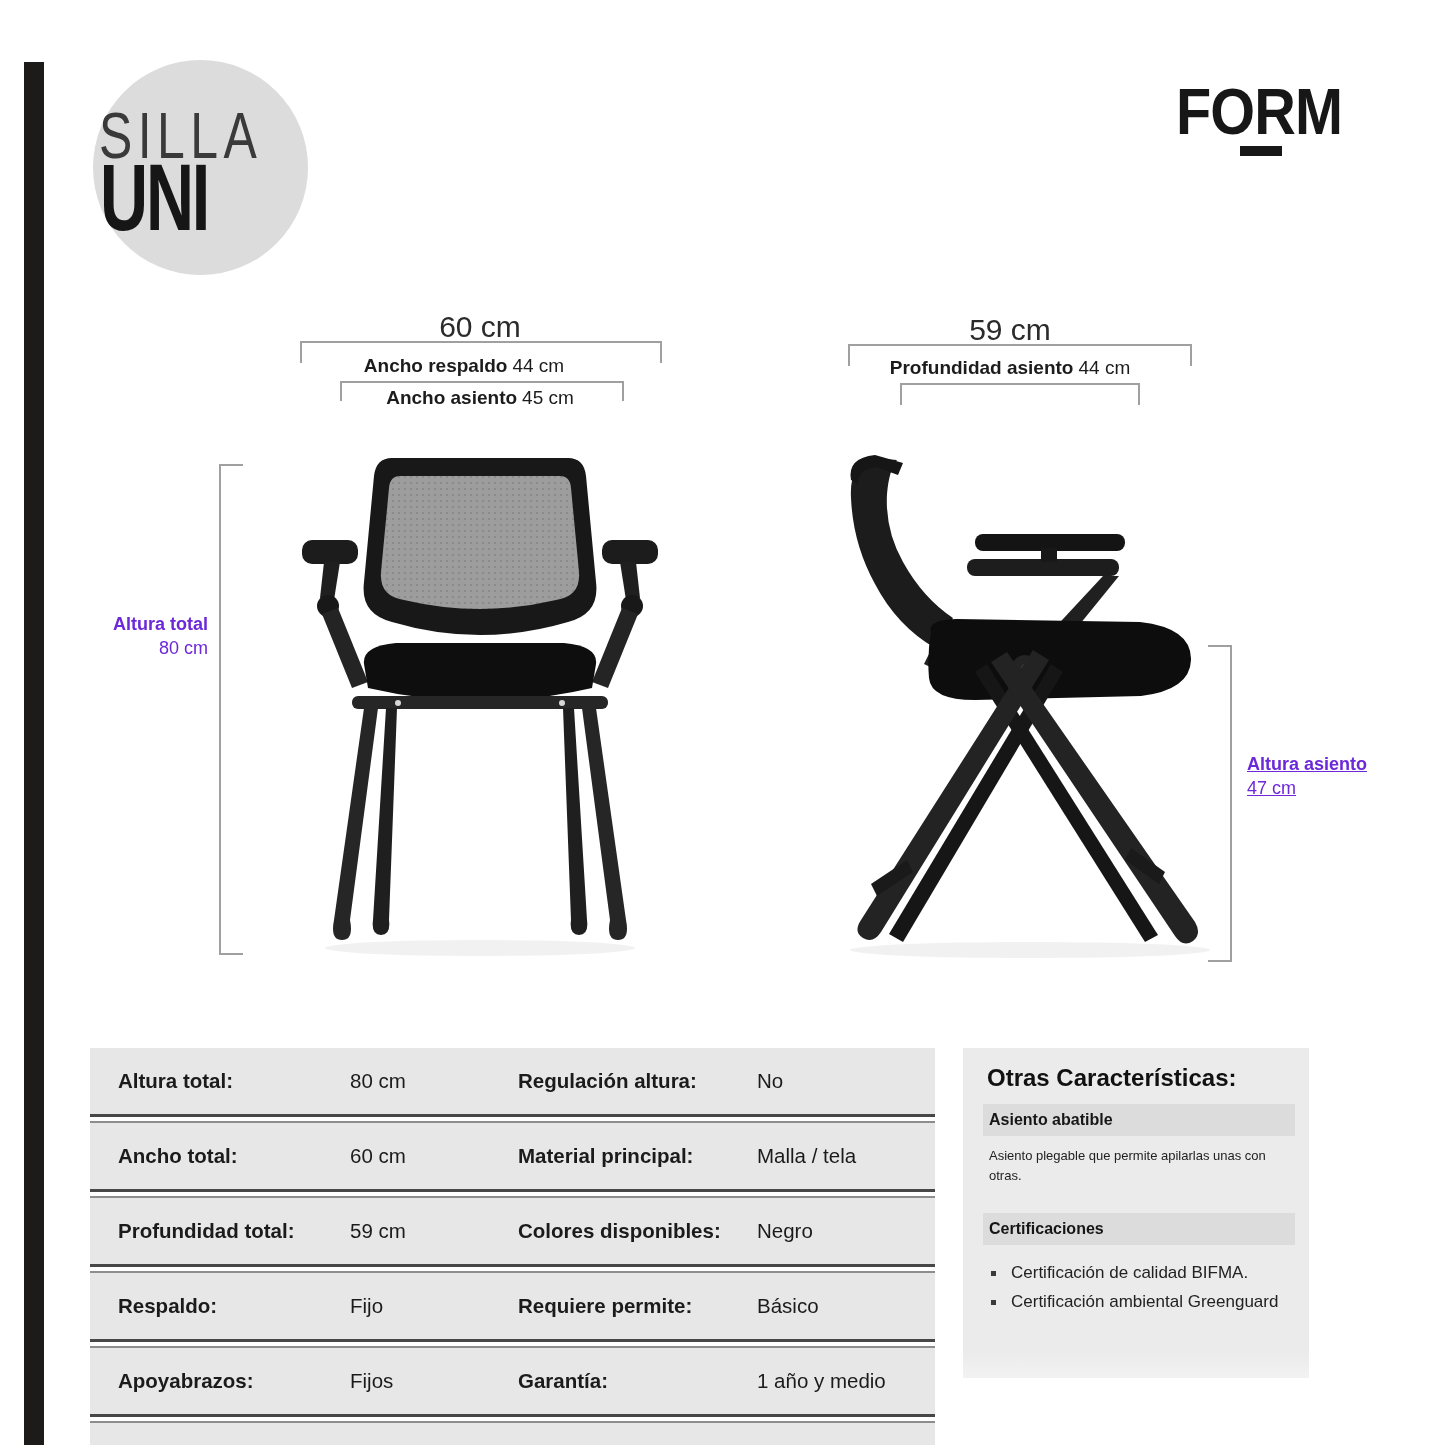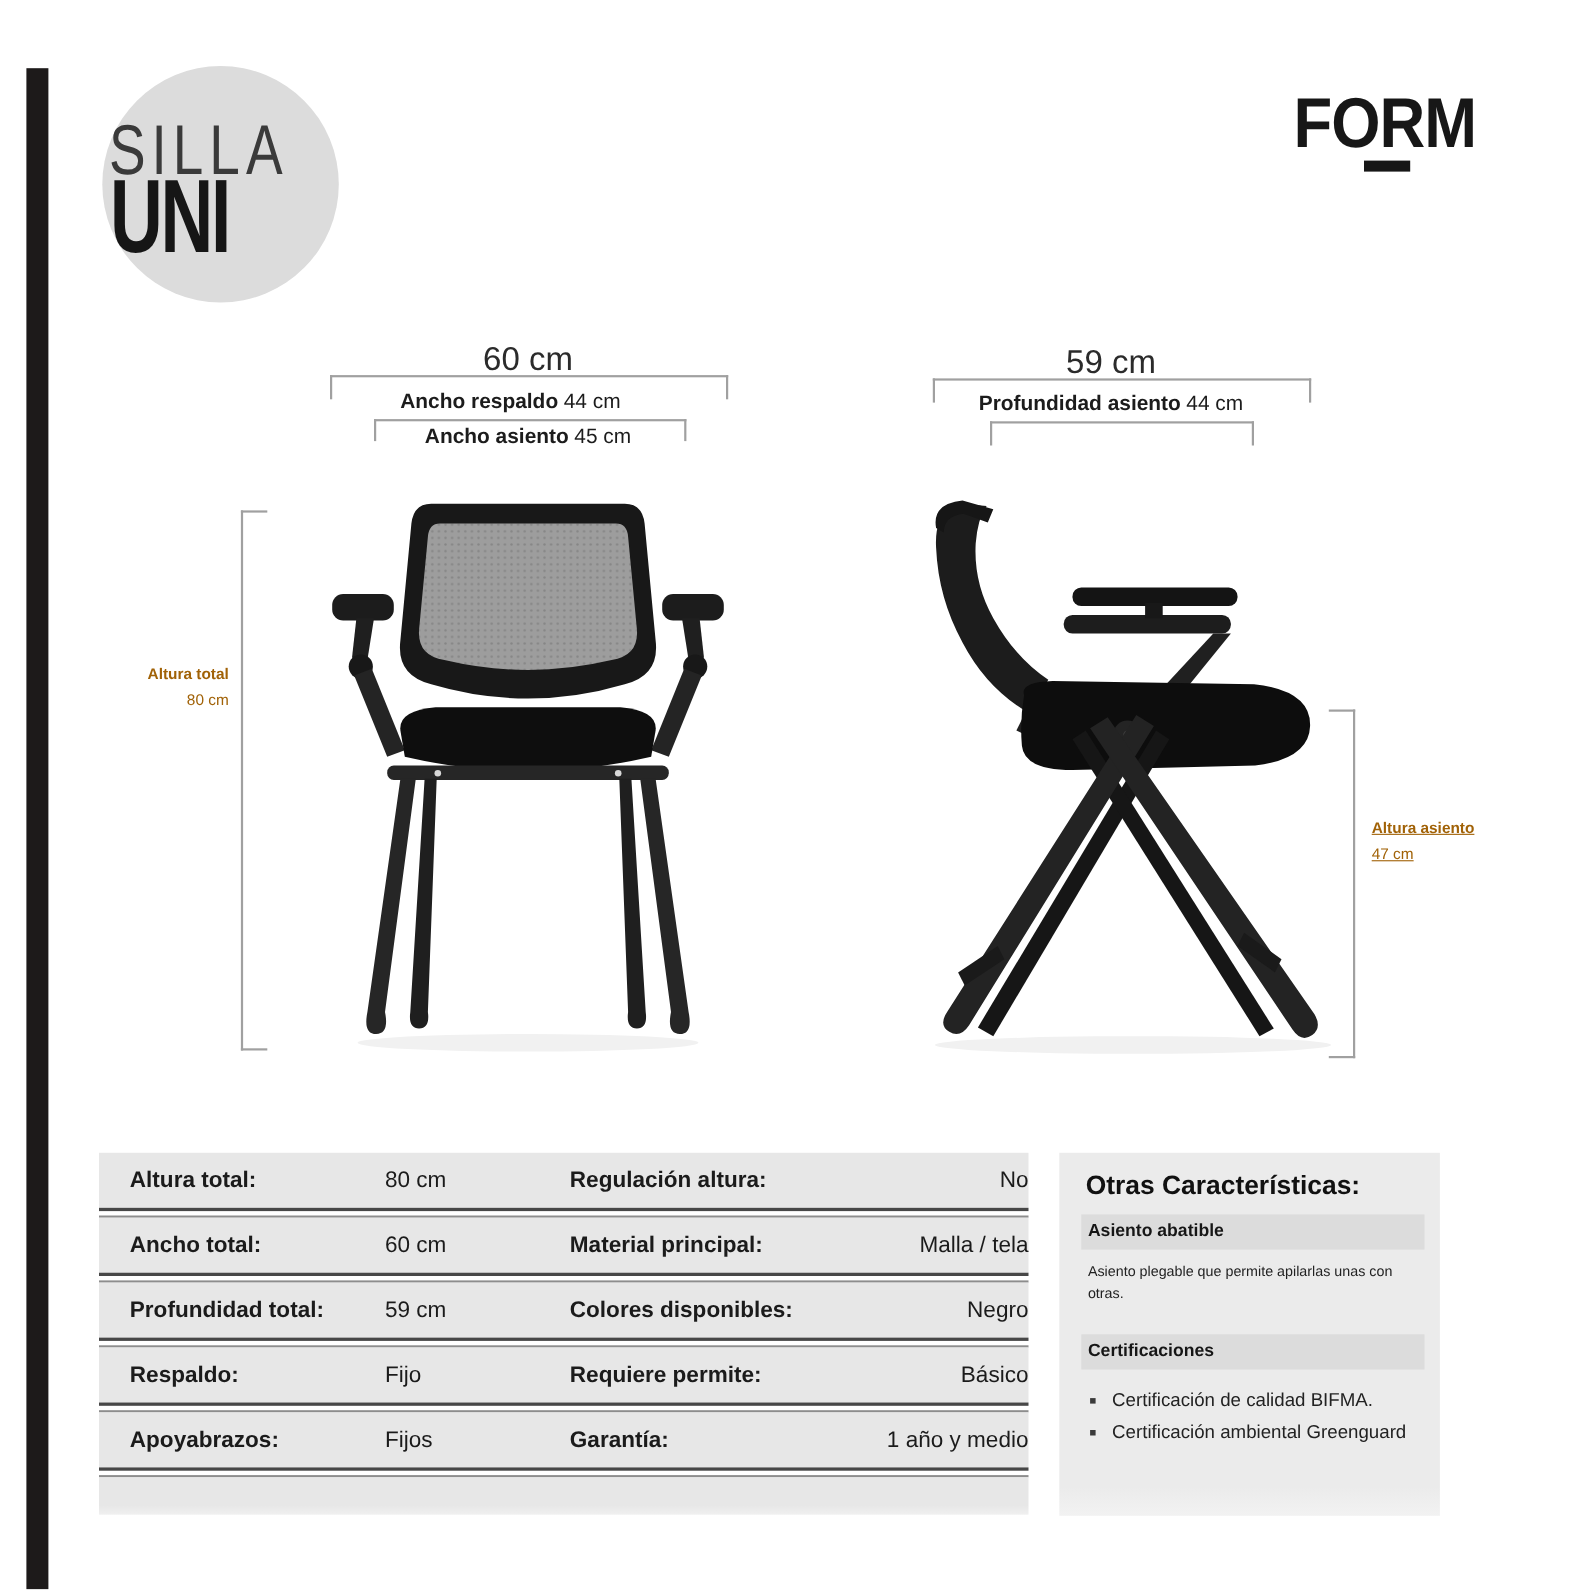--- a/index.html
+++ b/index.html
@@ -22,35 +22,35 @@
   .brand-dash{position:absolute;left:1240px;top:146px;width:42px;height:10px;background:#171717;}
 
   
   .dim-big{position:absolute;width:200px;text-align:center;font-size:30px;color:#2b2b2b;}
   .dim-label{position:absolute;width:320px;text-align:center;font-size:19px;color:#1c1c1c;white-space:nowrap;}
   .dim-label .bld{font-weight:bold;}
   .dim-label .reg{margin-left:5px;font-weight:normal;}
   .hbracket{position:absolute;border-top:2px solid #a0a0a0;border-left:2px solid #a0a0a0;border-right:2px solid #a0a0a0;}
   .vbracket-left{position:absolute;border-left:2px solid #a0a0a0;border-top:2px solid #a0a0a0;border-bottom:2px solid #a0a0a0;}
   .vbracket-right{position:absolute;border-right:2px solid #a0a0a0;border-top:2px solid #a0a0a0;border-bottom:2px solid #a0a0a0;}
-  .vdim-label{position:absolute;font-size:14px;line-height:24px;color:#a16207;}
+  .vdim-label{position:absolute;font-size:18px;line-height:24px;color:#6d28d9;margin-top:12px;}
   .vdim-label .bld{font-weight:bold;display:block;}
   .vdim-label .reg{display:block;}
 
   .chair-svg{position:absolute;}
 
   
   .spec-table{position:absolute;left:90px;top:1048px;width:845px;}
-  .spec-row{height:50px;background:#e7e7e7;display:flex;align-items:center;font-size:20.5px;}
+  .spec-row{height:66px;background:#e7e7e7;display:flex;align-items:center;font-size:20.5px;}
   .spec-sep{height:4px;background:#ffffff;border-top:3px solid #474747;border-bottom:2px solid #8d8d8d;}
   .spec-footer{height:34px;background:linear-gradient(#e7e7e7 75%,#f0f0f0);}
   .cell-ll{box-sizing:border-box;padding-left:28px;width:260px;font-weight:bold;}
   .cell-vl{width:168px;}
   .cell-lr{width:239px;font-weight:bold;}
-  .cell-vr{flex:1;text-align:right;}
+  .cell-vr{flex:1;}
 
   
   .features{position:absolute;left:963px;top:1048px;width:346px;height:330px;
             background:linear-gradient(#ebebeb 92%,#f2f2f2);}
   .features-title{margin:16px 0 12px 24px;font-size:24px;font-weight:bold;color:#111;}
   .feature-band{margin:0 14px 0 20px;height:32px;line-height:32px;background:#dcdcdc;
                 padding-left:6px;font-size:16px;font-weight:bold;color:#161616;}
   .feature-para{margin:10px 26px 0 26px;font-size:13px;line-height:1.5;color:#222;}
   .band-2{margin-top:28px;}
   .feature-bullets{margin:14px 0 0 28px;padding:0;list-style:none;}

